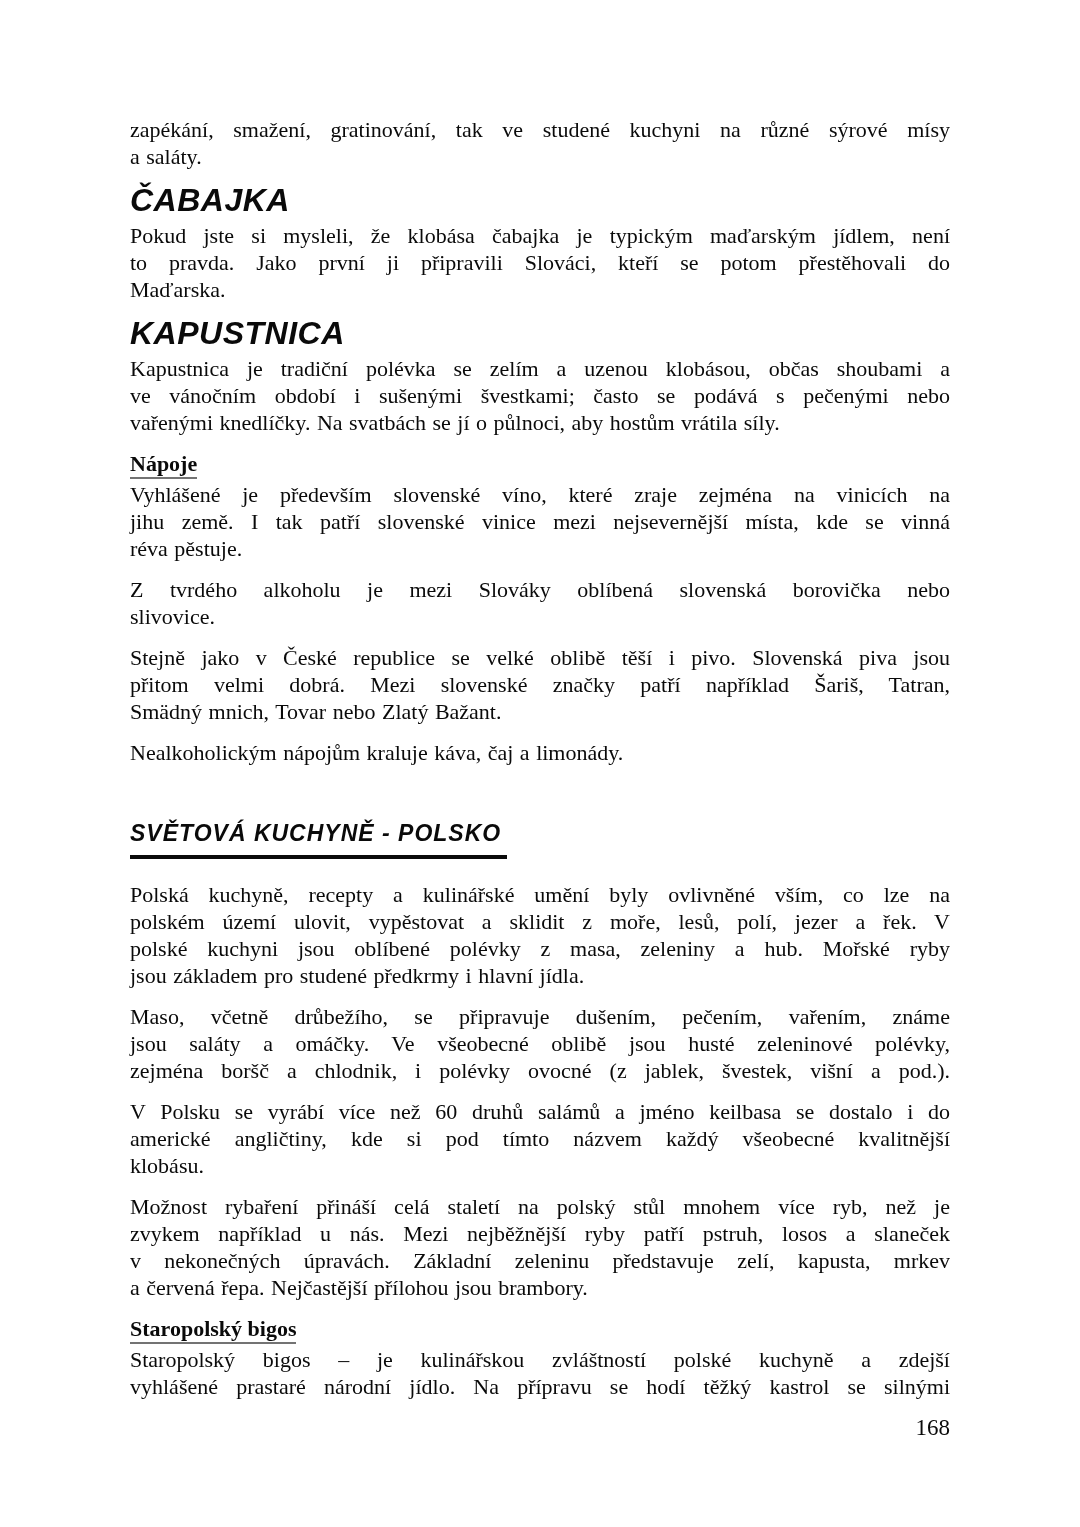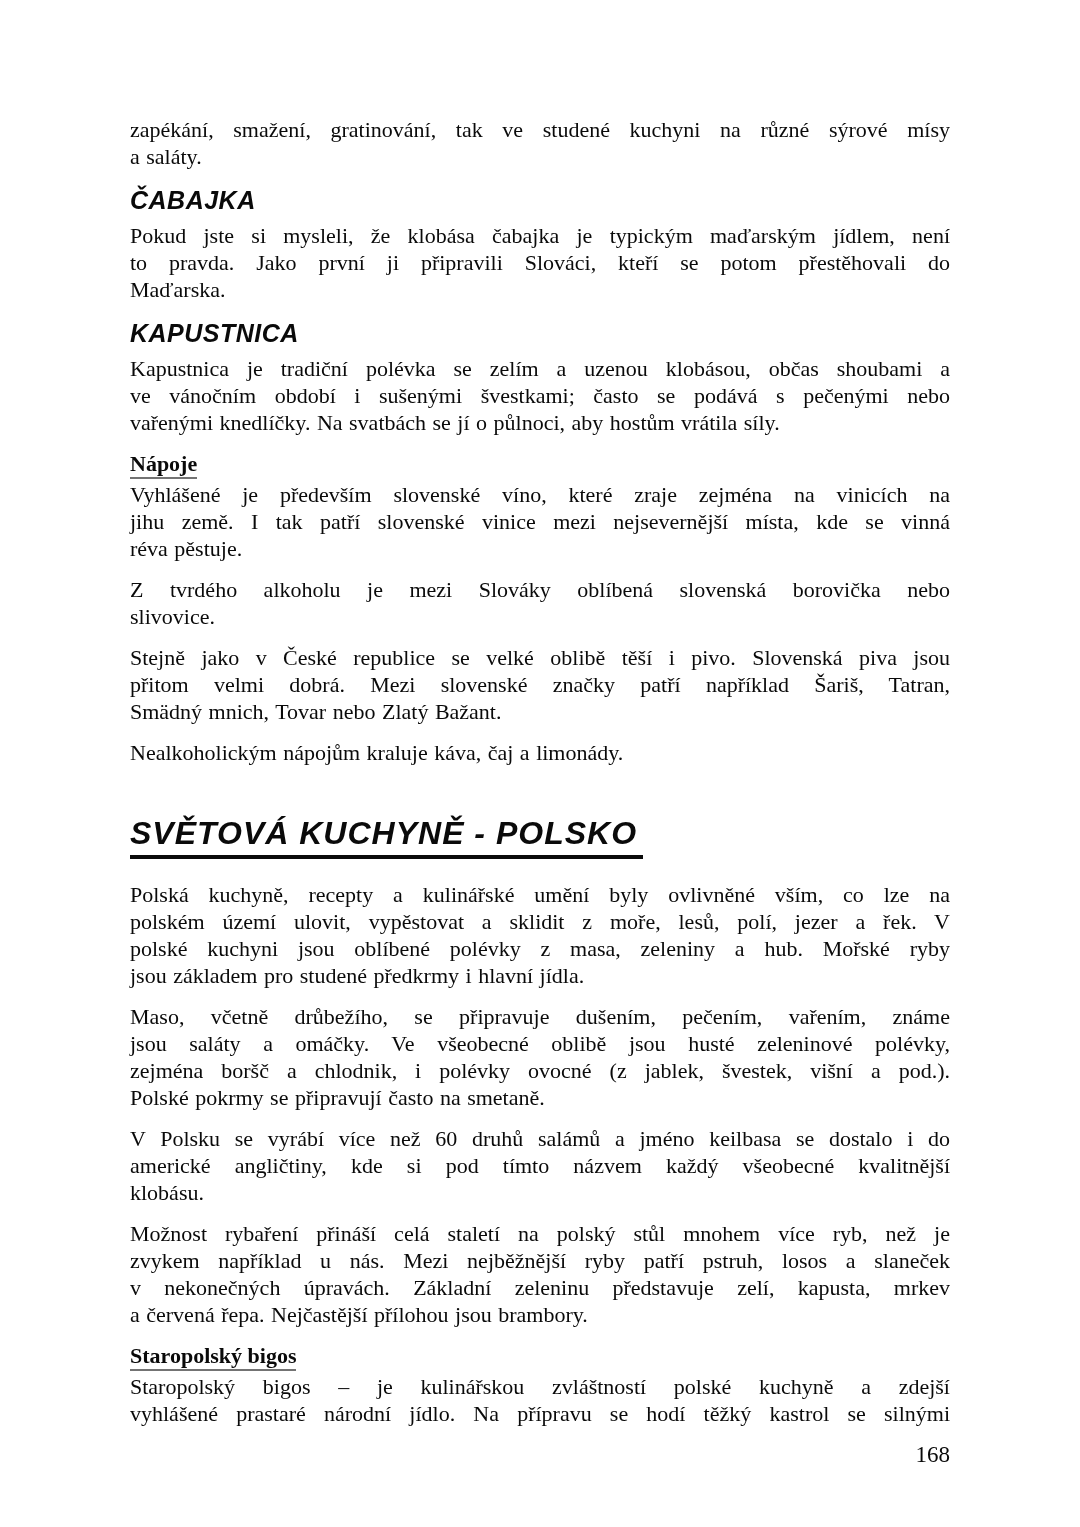--- a/index.html
+++ b/index.html
@@ -33,21 +33,21 @@
     word-spacing: 1px;
     white-space: normal;
   }
   .line.last {
     text-align-last: left;
   }
   .h-sans {
     font-family: "Liberation Sans", sans-serif;
     font-style: italic;
     font-weight: bold;
-    font-size: 25px;
+    font-size: 32px;
     line-height: 29px;
     margin: 16px 0 7px 0;
     letter-spacing: 0.5px;
   }
   .h-serif-u {
     font-family: "Liberation Serif", serif;
     font-weight: bold;
     font-size: 22px;
     line-height: 27px;
     margin: 6px 0 4px 0;
@@ -57,21 +57,21 @@
     padding-bottom: 1px;
   }
   .big-h-wrap {
     margin: 50px 0 22px 0;
   }
   .h-big {
     display: inline-block;
     font-family: "Liberation Sans", sans-serif;
     font-style: italic;
     font-weight: bold;
-    font-size: 32px;
+    font-size: 23px;
     line-height: 34px;
     letter-spacing: 1px;
     margin: 0;
     border-bottom: 4px solid #0a0a0a;
     padding-bottom: 5px;
     padding-right: 6px;
   }
   .page-number {
     margin-top: 14px;
     text-align: right;
@@ -137,21 +137,20 @@
     <div class="line">Polská kuchyně, recepty a kulinářské umění byly ovlivněné vším, co lze na</div>
     <div class="line">polském území ulovit, vypěstovat a sklidit z moře, lesů, polí, jezer a řek. V</div>
     <div class="line">polské kuchyni jsou oblíbené polévky z masa, zeleniny a hub. Mořské ryby</div>
     <div class="line last">jsou základem pro studené předkrmy i hlavní jídla.</div>
   </div>
 
   <div class="para">
     <div class="line">Maso, včetně drůbežího, se připravuje dušením, pečením, vařením, známe</div>
     <div class="line">jsou saláty a omáčky. Ve všeobecné oblibě jsou husté zeleninové polévky,</div>
     <div class="line">zejména boršč a chlodnik, i polévky ovocné (z jablek, švestek, višní a pod.).</div>
-    <div class="line last">Polské pokrmy se připravují často na smetaně.</div>
   </div>
 
   <div class="para">
     <div class="line">V Polsku se vyrábí více než 60 druhů salámů a jméno keilbasa se dostalo i do</div>
     <div class="line">americké angličtiny, kde si pod tímto názvem každý všeobecné kvalitnější</div>
     <div class="line last">klobásu.</div>
   </div>
 
   <div class="para">
     <div class="line">Možnost rybaření přináší celá staletí na polský stůl mnohem více ryb, než je</div>

